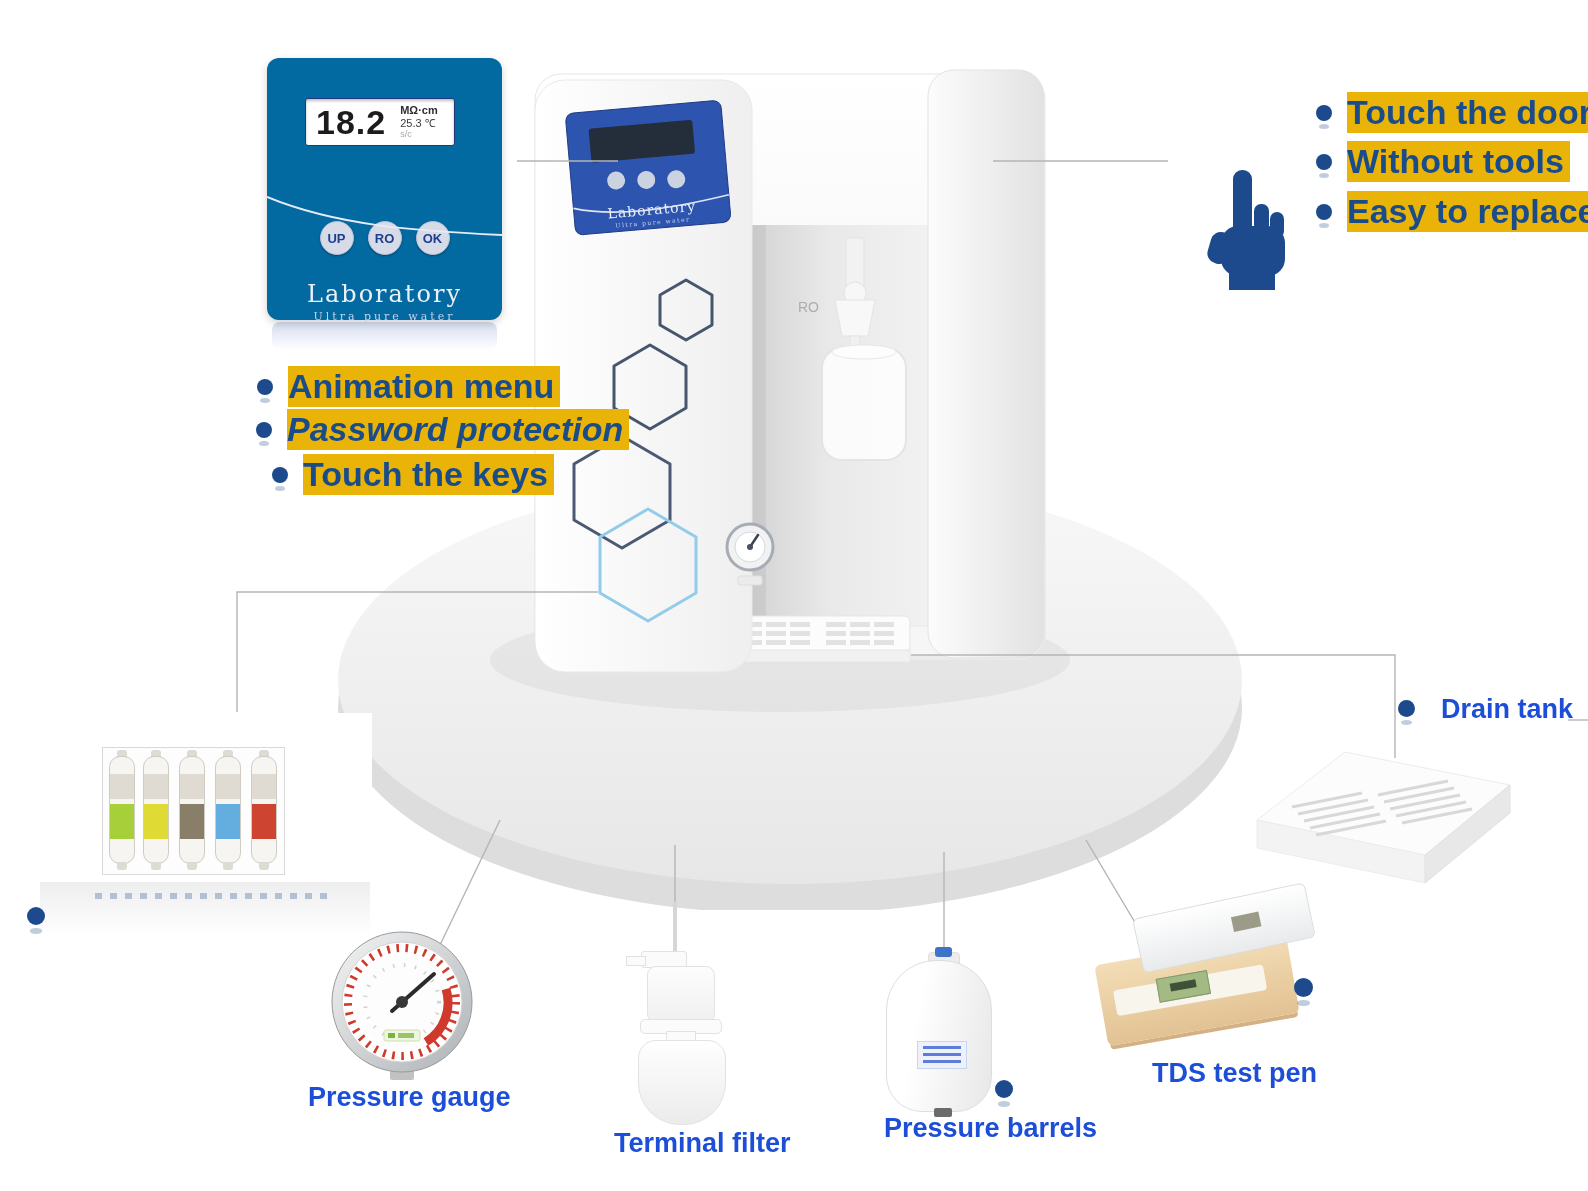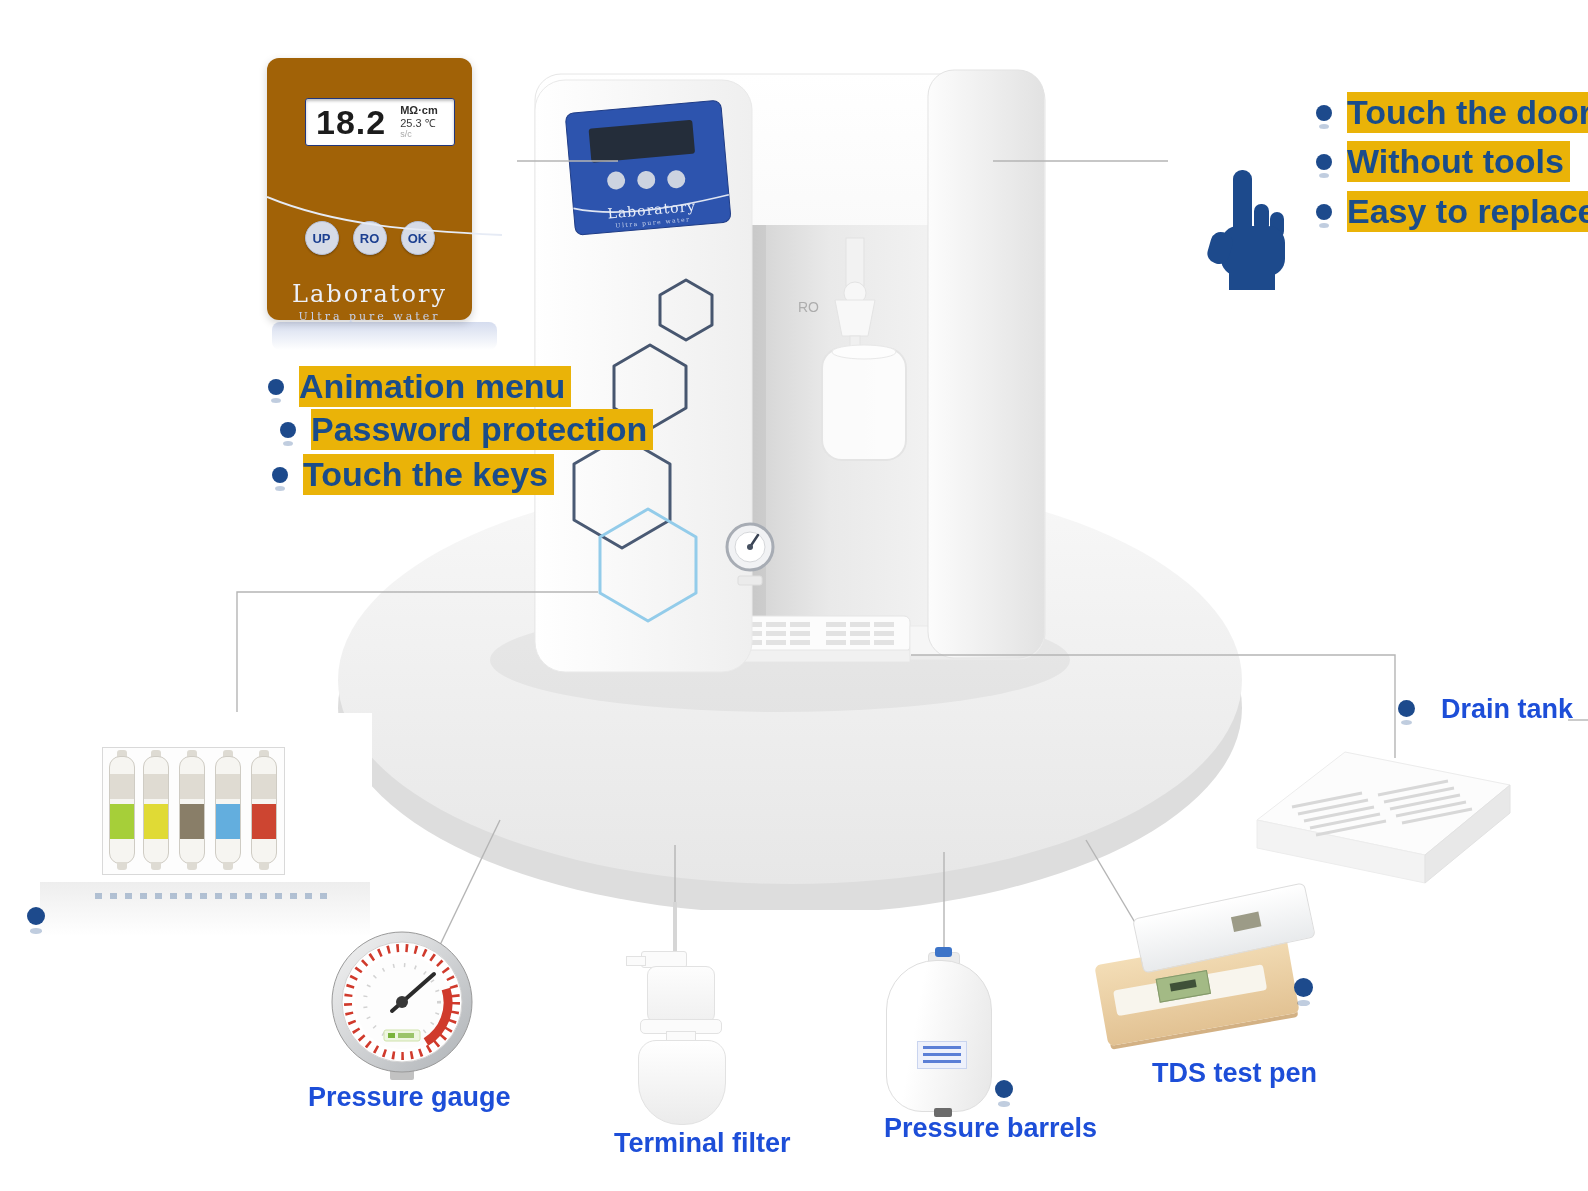--- a/index.html
+++ b/index.html
@@ -10,21 +10,21 @@
   .lbl{position:absolute;font-weight:bold;color:#1d4ed8;white-space:nowrap;font-size:27px;}
   .dot{position:absolute;border-radius:50%;background:#1d4a8c;}
   .dot::after{content:"";position:absolute;left:18%;top:118%;width:64%;height:30%;
               border-radius:50%;background:rgba(29,74,140,.28);}
   .feat{position:absolute;display:flex;align-items:center;gap:15px;}
   .feat .fdot{width:16px;height:16px;border-radius:50%;background:#1d4a8c;position:relative;flex:0 0 auto;}
   .feat .fdot::after{content:"";position:absolute;left:3px;top:19px;width:10px;height:5px;
                      border-radius:50%;background:rgba(29,74,140,.28);}
   .feat span{font-weight:bold;color:#1a4c8a;font-size:34px;white-space:nowrap;background:#eab308;padding:1px 6px 1px 0;}
   
-  .panel-card{position:absolute;left:267px;top:58px;width:205px;height:262px;background:#a16207;
+  .panel-card{position:absolute;left:267px;top:58px;width:235px;height:262px;background:#0369a1;
               border-radius:12px;box-shadow:0 3px 8px rgba(0,0,0,.18);z-index:3;}
   .panel-lcd{position:absolute;left:38px;top:40px;width:148px;height:46px;background:#ffffff;
              border:1px solid #21367c;border-radius:3px;display:flex;align-items:center;box-shadow:inset 0 2px 3px rgba(0,0,0,.25);}
   .panel-lcd .reading{font-size:34px;font-weight:600;color:#1c1c1c;margin-left:10px;letter-spacing:1px;}
   .lcd-side{display:flex;flex-direction:column;margin-left:14px;line-height:1.15;}
   .lcd-side .u{font-size:11px;font-weight:bold;color:#2e2e2e;}
   .lcd-side .t{font-size:11px;color:#3a3a3a;}
   .lcd-side .s{font-size:9px;color:#a8a8a8;}
   .panel-btns{position:absolute;left:0;top:163px;width:100%;display:flex;justify-content:center;gap:14px;align-items:flex-end;}
   .pbtn{width:32px;height:32px;border-radius:50%;background:#d6dbe7;border:1px solid #b6bfd6;
@@ -238,25 +238,25 @@
   </div>
   <div class="feat" style="left:1316px;top:141px;z-index:4;">
     <i class="fdot"></i>
     <span>Without tools</span>
   </div>
   <div class="feat" style="left:1316px;top:191px;z-index:4;">
     <i class="fdot"></i>
     <span>Easy to replace</span>
   </div>
 
-  <div class="feat" style="left:268px;top:366px;z-index:4;">
+  <div class="feat" style="left:257px;top:366px;z-index:4;">
     <i class="fdot"></i>
     <span>Animation menu</span>
   </div>
-  <div class="feat" style="left:280px;top:409px;z-index:4;">
+  <div class="feat" style="left:256px;top:409px;z-index:4;font-style:italic;">
     <i class="fdot"></i>
     <span>Password protection</span>
   </div>
   <div class="feat" style="left:272px;top:454px;z-index:4;">
     <i class="fdot"></i>
     <span>Touch the keys</span>
   </div>
 
   <div class="fast-reflect"></div>
   <div class="filter-card">

